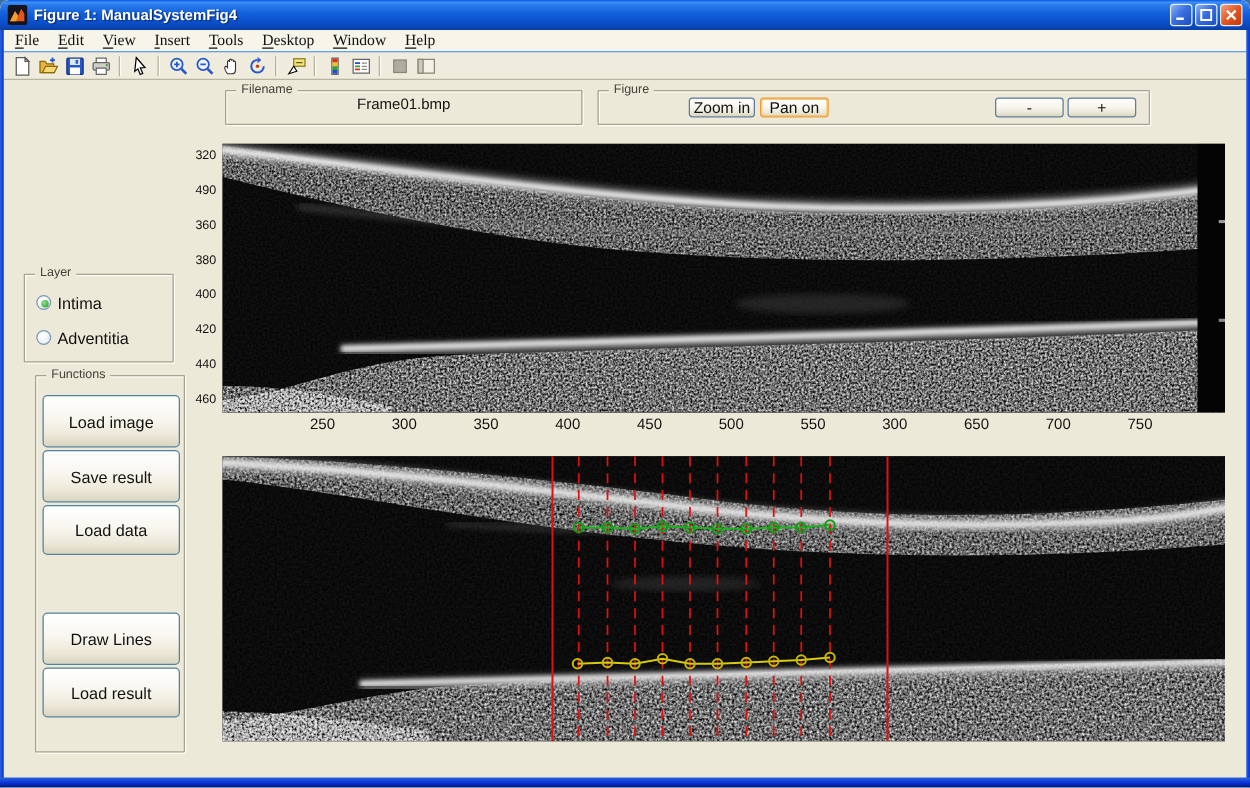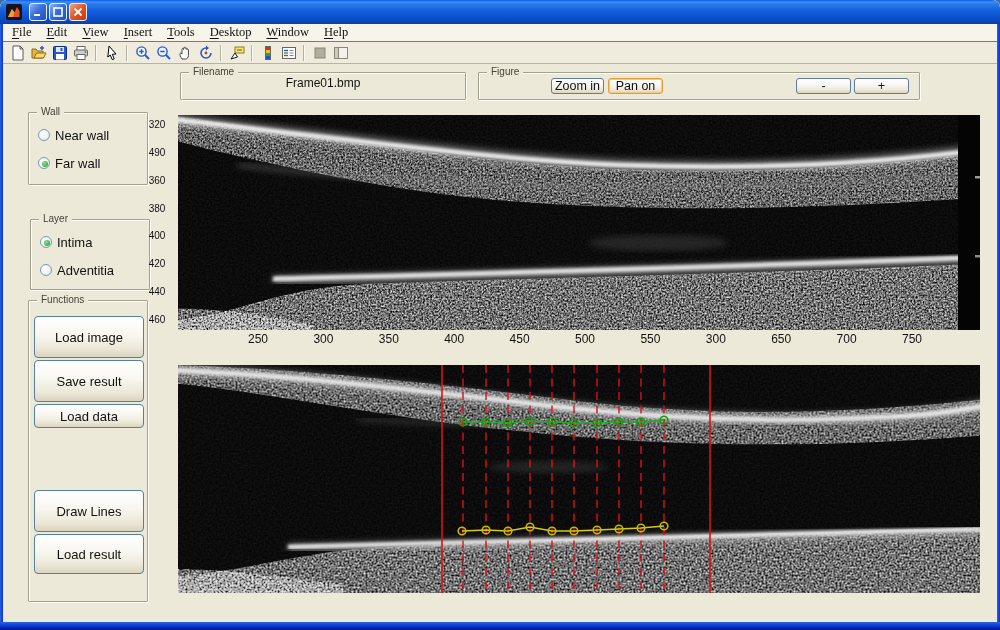--- a/index.html
+++ b/index.html
@@ -51,35 +51,36 @@
     background:radial-gradient(circle at 35% 35%,#ffffff 0%,#eef2f4 60%,#cfd8dc 100%);
     margin-right:5px;position:relative;flex:0 0 auto;}
   .radio-dot.on::after{content:"";position:absolute;left:3px;top:3px;width:6px;height:6px;border-radius:50%;
     background:radial-gradient(circle at 35% 35%,#8ee08e,#1d9b1d);}
   .radio-label{font-size:13px;color:#111;white-space:nowrap;}
   
   #top-axes,#bottom-axes{position:absolute;background:#000;}
   #top-axes{left:175px;top:51px;width:802px;height:215px;}
   #bottom-axes{left:175px;top:301px;width:802px;height:228px;}
   #top-axes svg,#bottom-axes svg{position:absolute;left:0;top:0;}
-  .tick-y{position:absolute;width:32px;text-align:center;font-size:10px;color:#111;left:138px;}
+  .tick-y{position:absolute;width:32px;text-align:right;font-size:10px;color:#111;left:138px;}
   .tick-x{position:absolute;width:40px;text-align:center;font-size:12px;color:#111;top:268px;}
   #filename-value{position:absolute;left:0;right:0;top:3px;text-align:center;font-size:12px;color:#111;}
 </style>
 </head>
 <body>
 
 <div id="window">
 
   <div id="titlebar">
     <svg id="app-icon" viewBox="0 0 16 16">
       <rect x="0" y="0" width="16" height="16" rx="2" fill="#14141e"></rect>
       <path d="M2 13 L6 5 L8.5 8.5 L11 3 L13.5 7 L13.5 13 Z" fill="#e2571e"></path>
       <path d="M6 5 L8.5 8.5 L7 13 L2 13 Z" fill="#f0a030"></path>
     </svg>
+    <span id="title-text">Figure 1: ManualSystemFig4</span>
     <div class="win-btn blue">
       <svg width="10" height="10" viewBox="0 0 10 10">
           <rect x="1" y="7" width="6" height="2" fill="#fff"></rect>
         </svg>
     </div>
     <div class="win-btn blue">
       <svg width="10" height="10" viewBox="0 0 10 10">
           <rect x="1" y="1" width="8" height="8" fill="none" stroke="#fff" stroke-width="1.6"></rect>
         </svg>
     </div>
@@ -212,54 +213,41 @@
     </div>
 
     <div class="panel" style="left:475px;top:8px;width:442px;height:28px;">
       <span class="panel-label">Figure</span>
       <div class="xp-btn ctl-btn" style="left:72px;width:53px;">Zoom in</div>
       <div class="xp-btn ctl-btn focus-orange" style="left:129px;width:55px;">Pan on</div>
       <div class="xp-btn ctl-btn" style="left:317px;width:55px;">-</div>
       <div class="xp-btn ctl-btn" style="left:375px;width:55px;">+</div>
     </div>
 
-    <div class="panel" style="left:25px;top:48px;width:120px;height:73px;">
-      <span class="panel-label">Wall</span>
-      <div id="wall-options">
-          <div class="radio-row" style="top: 14px;">
-            <span class="radio-dot"></span>
-            <span class="radio-label">Near wall</span>
-          </div>
-          <div class="radio-row" style="top: 42px;">
-            <span class="radio-dot on"></span>
-            <span class="radio-label">Far wall</span>
-          </div>
-        </div>
-    </div>
-
-    <div class="panel" style="left:27px;top:155px;width:120px;height:71px;text-align:right;">
+
+    <div class="panel" style="left:16px;top:155px;width:120px;height:71px;text-align:right;">
       <span class="panel-label">Layer</span>
       <div id="layer-options">
           <div class="radio-row" style="top: 14px;">
             <span class="radio-dot on"></span>
             <span class="radio-label">Intima</span>
           </div>
           <div class="radio-row" style="top: 42px;">
             <span class="radio-dot"></span>
             <span class="radio-label">Adventitia</span>
           </div>
         </div>
     </div>
 
     <div class="panel" style="left:25px;top:236px;width:120px;height:302px;">
       <span class="panel-label">Functions</span>
       <div id="function-buttons">
           <div class="xp-btn fn-btn" style="top: 15px; height: 42px;">Load image</div>
           <div class="xp-btn fn-btn" style="top: 59px; height: 42px;">Save result</div>
-          <div class="xp-btn fn-btn" style="top: 103px; height: 24px;">Load data</div>
+          <div class="xp-btn fn-btn" style="top: 103px; height: 40px;">Load data</div>
           <div class="xp-btn fn-btn" style="top: 189px; height: 42px;">Draw Lines</div>
           <div class="xp-btn fn-btn" style="top: 233px; height: 40px;">Load result</div>
         </div>
     </div>
 
     <div id="top-axes">
       <svg width="802" height="215" viewBox="0 0 802 215">
         <defs>
           <filter id="bA2">
               <feGaussianBlur stdDeviation="1.6"></feGaussianBlur>

